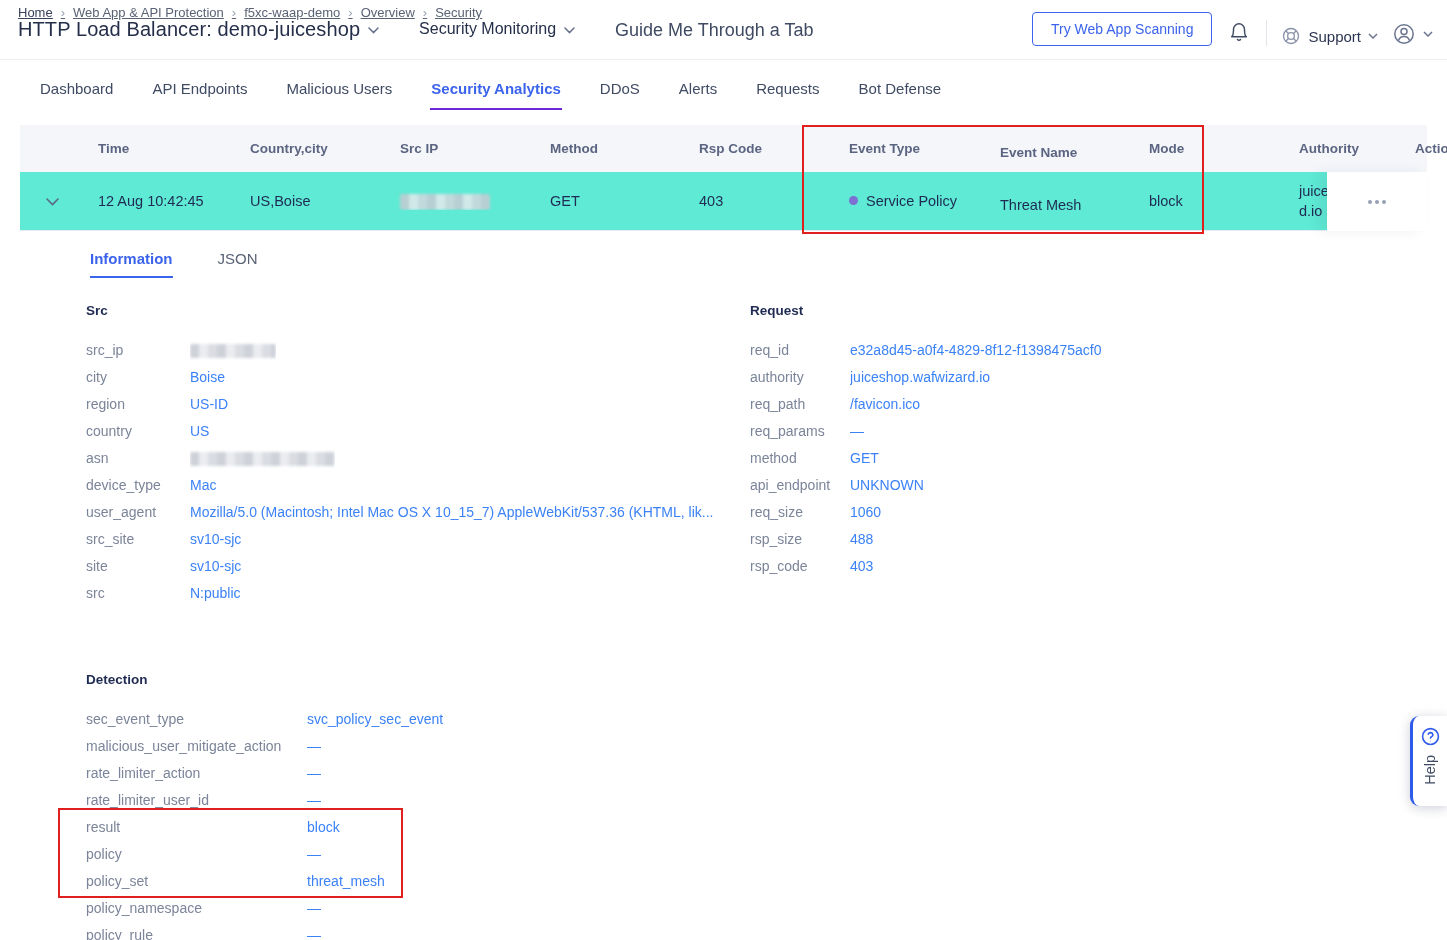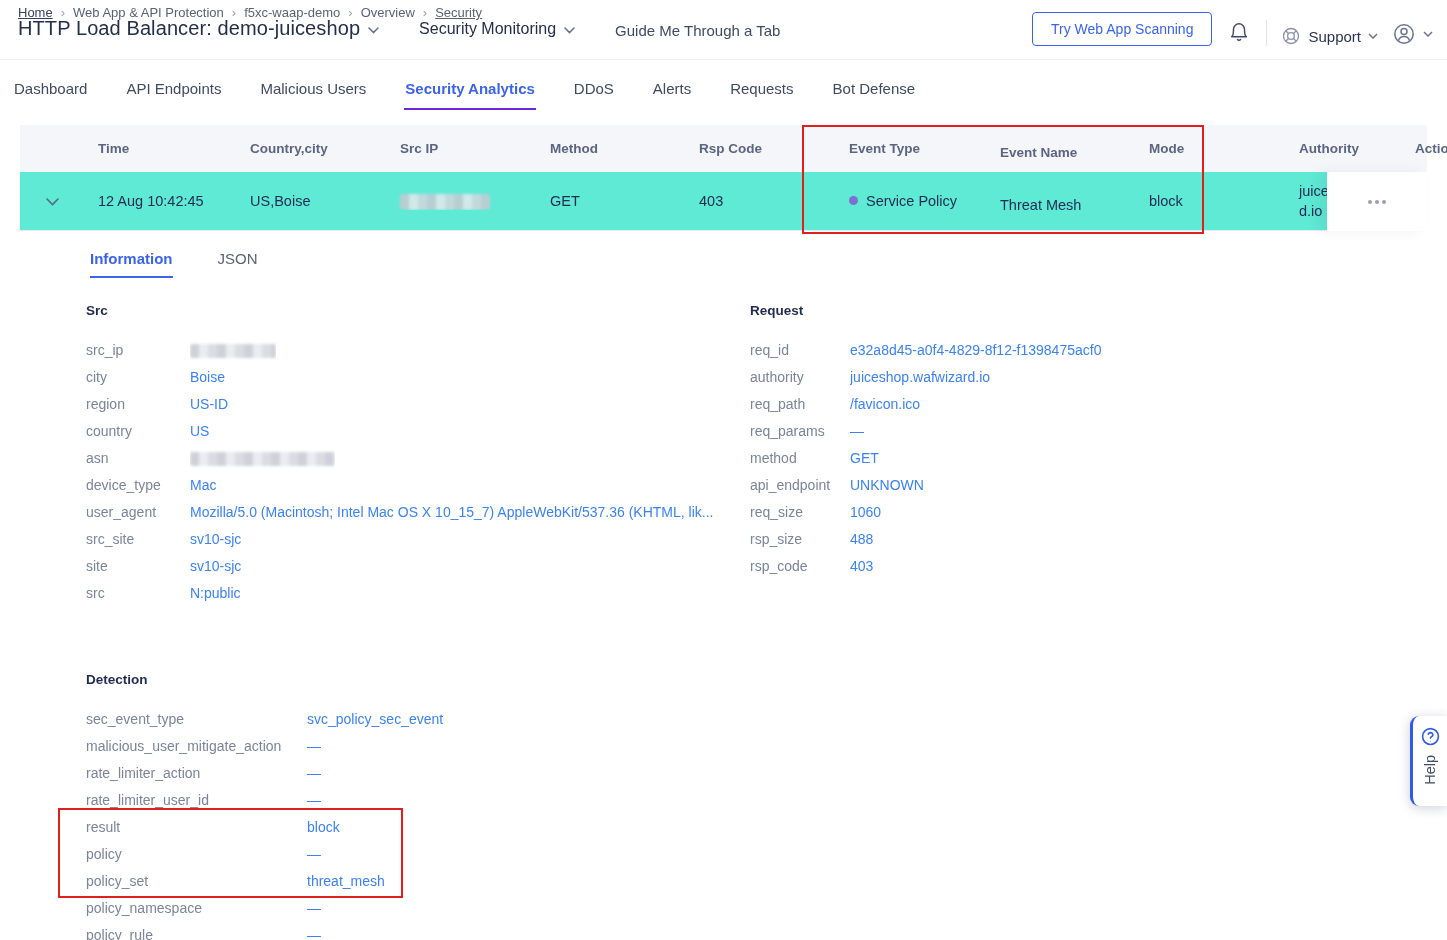--- a/index.html
+++ b/index.html
@@ -4,40 +4,40 @@
 <style>
   * { margin:0; padding:0; box-sizing:border-box; }
   html,body { width:1447px; height:940px; overflow:hidden; background:#fff;
     font-family:"Liberation Sans","DejaVu Sans",sans-serif; color:#1f2b52; }
   .page { position:relative; width:1447px; height:940px; background:#fff; }
 
   
   .topbar { position:absolute; left:0; top:0; width:100%; height:60px; background:#fff;
     border-bottom:1px solid #eceef4; z-index:2; }
   .breadcrumb { position:absolute; left:18px; top:5px; font-size:13px; color:#5a6375;
-    display:flex; align-items:flex-end; gap:8px; white-space:nowrap; }
+    display:flex; align-items:flex-end; gap:8px; white-space:nowrap;text-decoration:underline; }
   .crumb { cursor:pointer; }
   .crumb.u { text-decoration:underline; }
   .crumb.first { color:#38425c; }
   .crumb-sep { color:#9aa1b3; font-size:13px; }
   .titlerow { position:absolute; left:18px; top:17px; display:flex; align-items:center; }
   .lb-title { font-size:20px; color:#252f4a; letter-spacing:.1px; }
   .chev { display:inline-block; margin-left:8px; color:#6b7590; }
   .view-select { margin-left:40px; font-size:16px; color:#252f4a; display:flex; align-items:center; cursor:pointer; }
-  .guide-link { margin-left:40px; font-size:15px; color:#3f4a63; cursor:pointer; padding-top:3px; }
+  .guide-link { margin-left:40px; font-size:18px; color:#3f4a63; cursor:pointer; padding-top:3px; }
   .top-right { position:absolute; right:14px; top:12px; display:flex; align-items:flex-end; gap:14px; }
   .try-btn { border:1px solid #3b63ec; color:#3b63ec; background:#fff; border-radius:4px;
     font-size:14px; padding:8px 18px; cursor:pointer; font-family:inherit; }
   .icon-btn { background:none; border:none; cursor:pointer; color:#3f4a63; display:flex; align-items:center; padding:2px; }
   .vdiv { width:1px; height:26px; background:#e1e4ea; }
   .support-wrap, .account-wrap { display:flex; align-items:center; gap:7px; cursor:pointer; color:#2b3450; font-size:15px; }
 
   
   .tabsbar { position:absolute; left:0; top:60px; width:100%; height:60px; background:#fff;
-    display:flex; align-items:center; padding-left:13px; gap:37px; z-index:1; }
+    display:flex; align-items:center; padding-left:39px; gap:37px; z-index:1; }
   .tab { font-size:15px; color:#3f4a63; cursor:pointer; padding:10px 1px 11px; border-bottom:2px solid transparent; }
   .tab.active { color:#3b63ec; font-weight:bold; border-bottom:2px solid #6d28d9; }
 
   
   .etable { position:absolute; left:20px; top:125px; width:1407px; z-index:1; }
   .thead { height:47px; background:#f5f6fa; display:flex; align-items:center;
     font-weight:bold; font-size:13.5px; color:#5b6582; }
   .trow { position:relative; height:59px; background:#5eead4; display:flex; align-items:center;
     font-size:14.5px; color:#1f2b52; border-bottom:1px solid #e7eaf1; cursor:pointer; }
   .cell { flex:0 0 auto; padding-left:20px; overflow:hidden; white-space:nowrap; }

